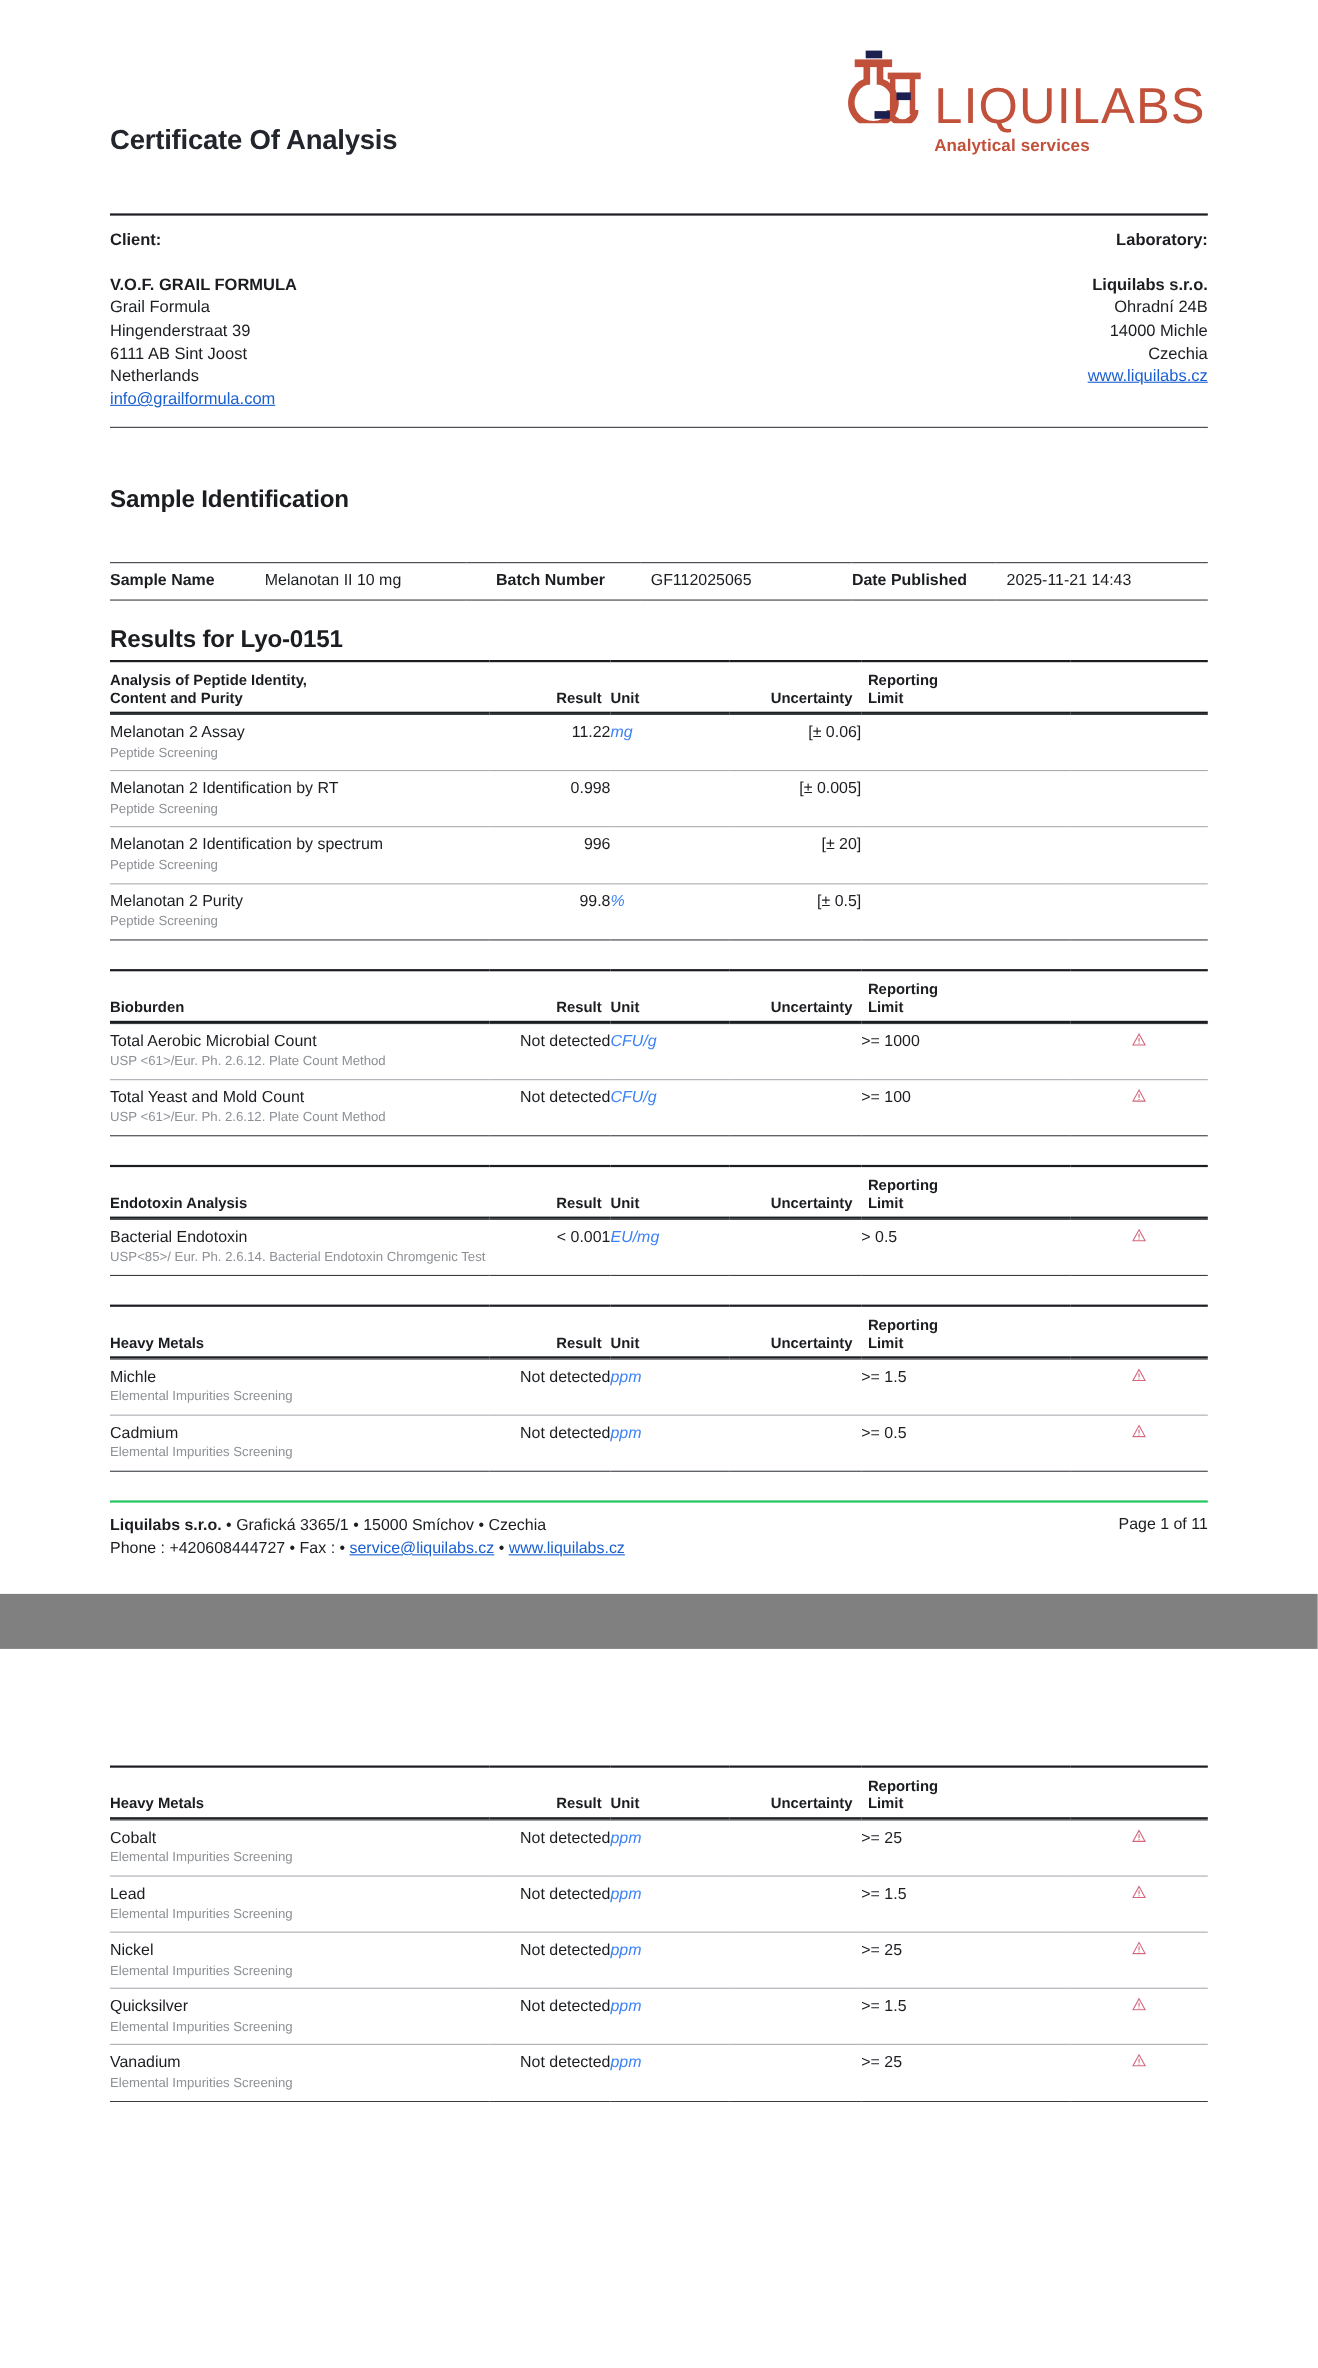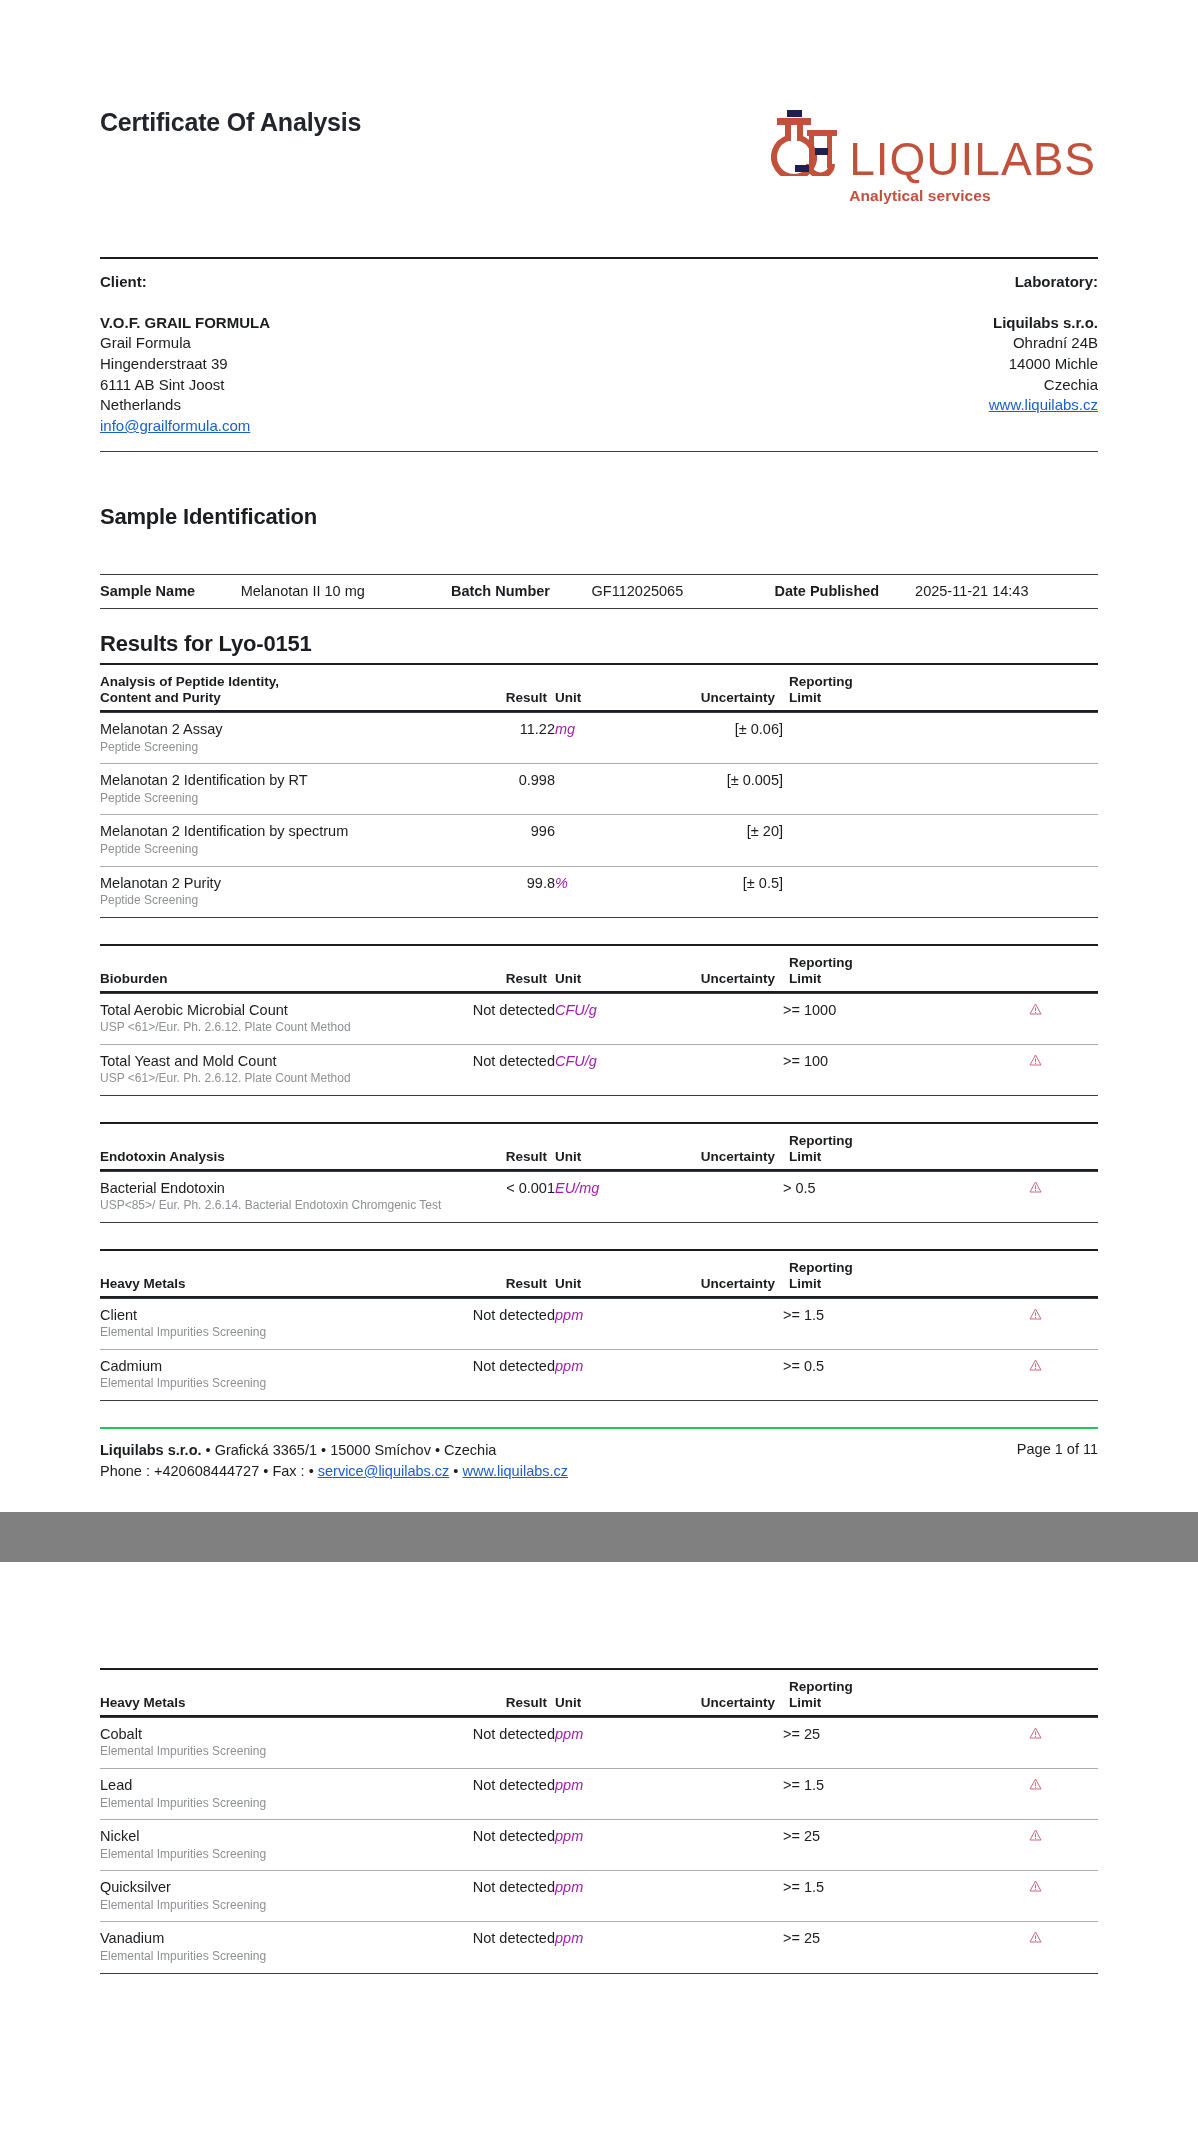--- a/index.html
+++ b/index.html
@@ -14,23 +14,23 @@
 
   .page {
     width: 1198px;
     padding: 0 100px;
     position: relative;
   }
 
   
   .doc-header {
     display: flex;
-    align-items: flex-start;
+    align-items: flex-end;
     justify-content: space-between;
-    padding-top: 108px;
+    padding-top: 44px;
     padding-bottom: 10px;
   }
   .doc-title {
     font-size: 25px;
     font-weight: bold;
     letter-spacing: -0.2px;
     color: #22252b;
   }
   .brand {
     display: flex;
@@ -130,21 +130,21 @@
     line-height: 1.3;
   }
   .analyte-name { font-size: 14.5px; line-height: 1.28; }
   .analyte-method {
     font-size: 12px;
     color: #8d9095;
     line-height: 1.3;
     margin-top: 1px;
   }
   td.c-result { text-align: right; padding-right: 8px; white-space: nowrap; }
-  td.c-unit { font-style: italic; color: #a21caf; padding-left: 2px; }
+  td.c-unit { font-style: italic; color: #3b82f6; padding-left: 2px; }
   td.c-unc { text-align: right; padding-right: 8px; white-space: nowrap; }
   td.c-rlimit { padding-left: 6px; white-space: nowrap; }
   td.c-flag { text-align: center; vertical-align: bottom; padding-bottom: 10px; }
 
   
   col.w-name   { width: 345px; }
   col.w-result { width: 110px; }
   col.w-unit   { width: 108px; }
   col.w-unc    { width: 120px; }
   col.w-rlimit { width: 190px; }
@@ -431,21 +431,21 @@
             <th class="rlimit">Reporting<br>Limit</th>
             <th></th>
           </tr>
           <tr class="res-head-underline">
             <td colspan="6"></td>
           </tr>
         </thead>
         <tbody>
           <tr>
             <td>
-              <div class="analyte-name">Client</div>
+              <div class="analyte-name">Michle</div>
               <div class="analyte-method">Elemental Impurities Screening</div>
             </td>
             <td class="c-result">Not detected</td>
             <td class="c-unit">ppm</td>
             <td class="c-unc"></td>
             <td class="c-rlimit">&gt;= 1.5</td>
             <td class="c-flag"><span class="warn-tri"><svg width="13" height="12" viewBox="0 0 13 12" xmlns="http://www.w3.org/2000/svg">
                   <path d="M6.5 1 L12 11 L1 11 Z" fill="none" stroke="#d4657a" stroke-width="1"></path>
                   <rect x="6" y="4.5" width="1" height="3.6" fill="#d4657a"></rect>
                   <rect x="6" y="9" width="1" height="1" fill="#d4657a"></rect>

